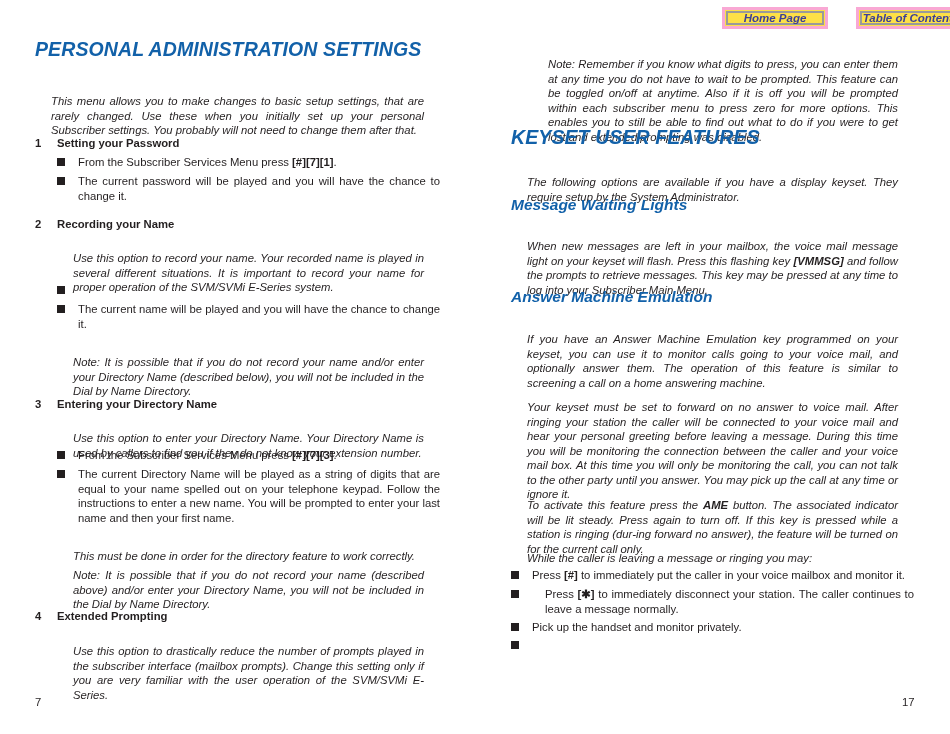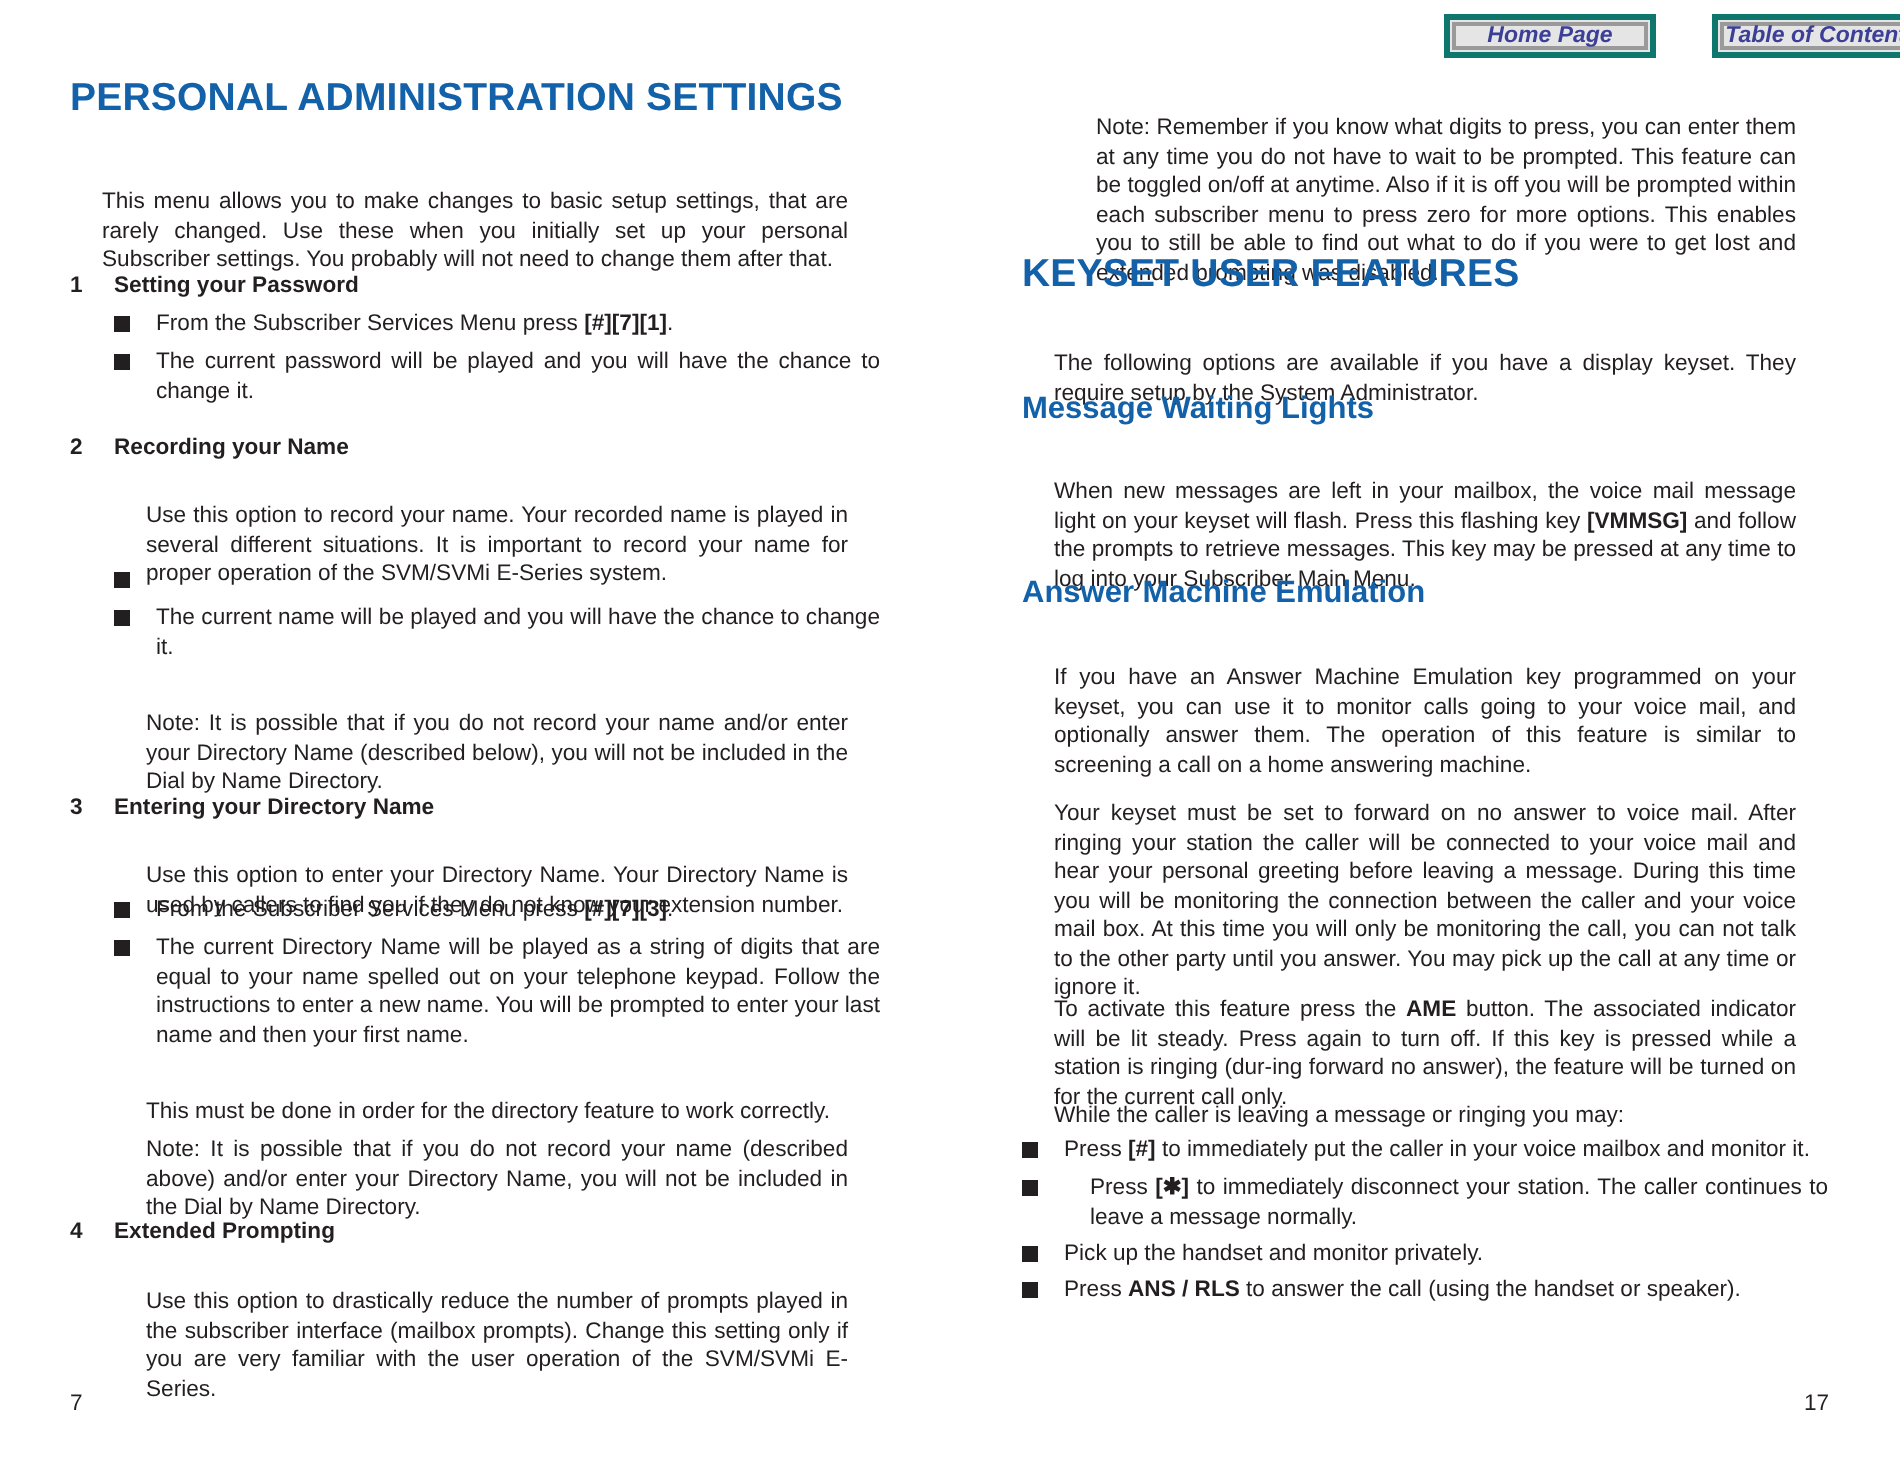--- a/index.html
+++ b/index.html
@@ -1,29 +1,29 @@
 <!DOCTYPE html>
 <html><head>
 <meta charset="utf-8">
 <style>
   html, body { margin: 0; padding: 0; background: #ffffff; }
   body { width: 950px; height: 734px; position: relative; overflow: hidden;
          font-family: "Liberation Sans", sans-serif; color: #231f20; }
   .nav-btn { position: absolute; top: 7px; height: 22px; box-sizing: border-box;
-             border: 3px solid #0f766e; background: #e5e5e5; padding: 1px; }
+             border: 3px solid #f9a8d4; background: #fde047; padding: 1px; }
   .nav-btn .inner { height: 100%; box-sizing: border-box; border: 2px solid #9a9a9a;
              display: flex; align-items: center; justify-content: center;
              font-style: italic; font-weight: bold; font-size: 11.5px; color: #3c3f97; }
   #home-btn { left: 722px; width: 106px; }
   #toc-btn { left: 834px; width: 110px; margin-left: 22px; }
 
   .page { position: absolute; top: 0; font-size: 11.3px; line-height: 14.5px; }
   #left-page { left: 35px; width: 405px; }
   #right-page { left: 511px; width: 403px; }
-  .abs { position: absolute; left: 0; right: 0; }
+  .abs { position: absolute; left: 0; right: 0; font-style: italic; }
   h1 { margin: 0; font-size: 19.5px; font-weight: bold; color: #1261a9; letter-spacing: 0.1px; }
   h2 { margin: 0; font-size: 15.5px; font-weight: bold; color: #1261a9; }
   p { margin: 16px; text-align: justify; }
   .num { position: absolute; left: 0; font-weight: bold; }
   .item-title { position: absolute; left: 22px; font-weight: bold; }
   .indent { left: 22px; }
   .bullet { position: absolute; display: flex; }
   .bullet .sq { width: 8px; height: 8px; background: #231f20; margin-top: 3px; flex: none; }
   .bullet .txt { text-align: justify; }
   .pagenum { position: absolute; top: 696px; font-size: 11.3px; }
@@ -106,16 +106,15 @@
   <div class="bullet" style="top:587px; left:0; right:0">
     <span class="sq"></span>
     <span class="txt" style="margin-left:26px"><span>Press </span><b>[✱]</b><span> to immediately disconnect your station. The caller continues to leave a message normally.</span></span>
   </div>
   <div class="bullet" style="top:620px; left:0; right:0">
     <span class="sq"></span>
     <span class="txt" style="margin-left:13px">Pick up the handset and monitor privately.</span>
   </div>
   <div class="bullet" style="top:638px; left:0; right:0">
     <span class="sq"></span>
-    <span class="txt" style="margin-left:13px"><span>Press </span><b>ANS / RLS</b><span> to answer the call (using the handset or speaker).</span></span>
   </div>
 </div>
 <span class="pagenum" style="left:902px">17</span>
 
 </body></html>

